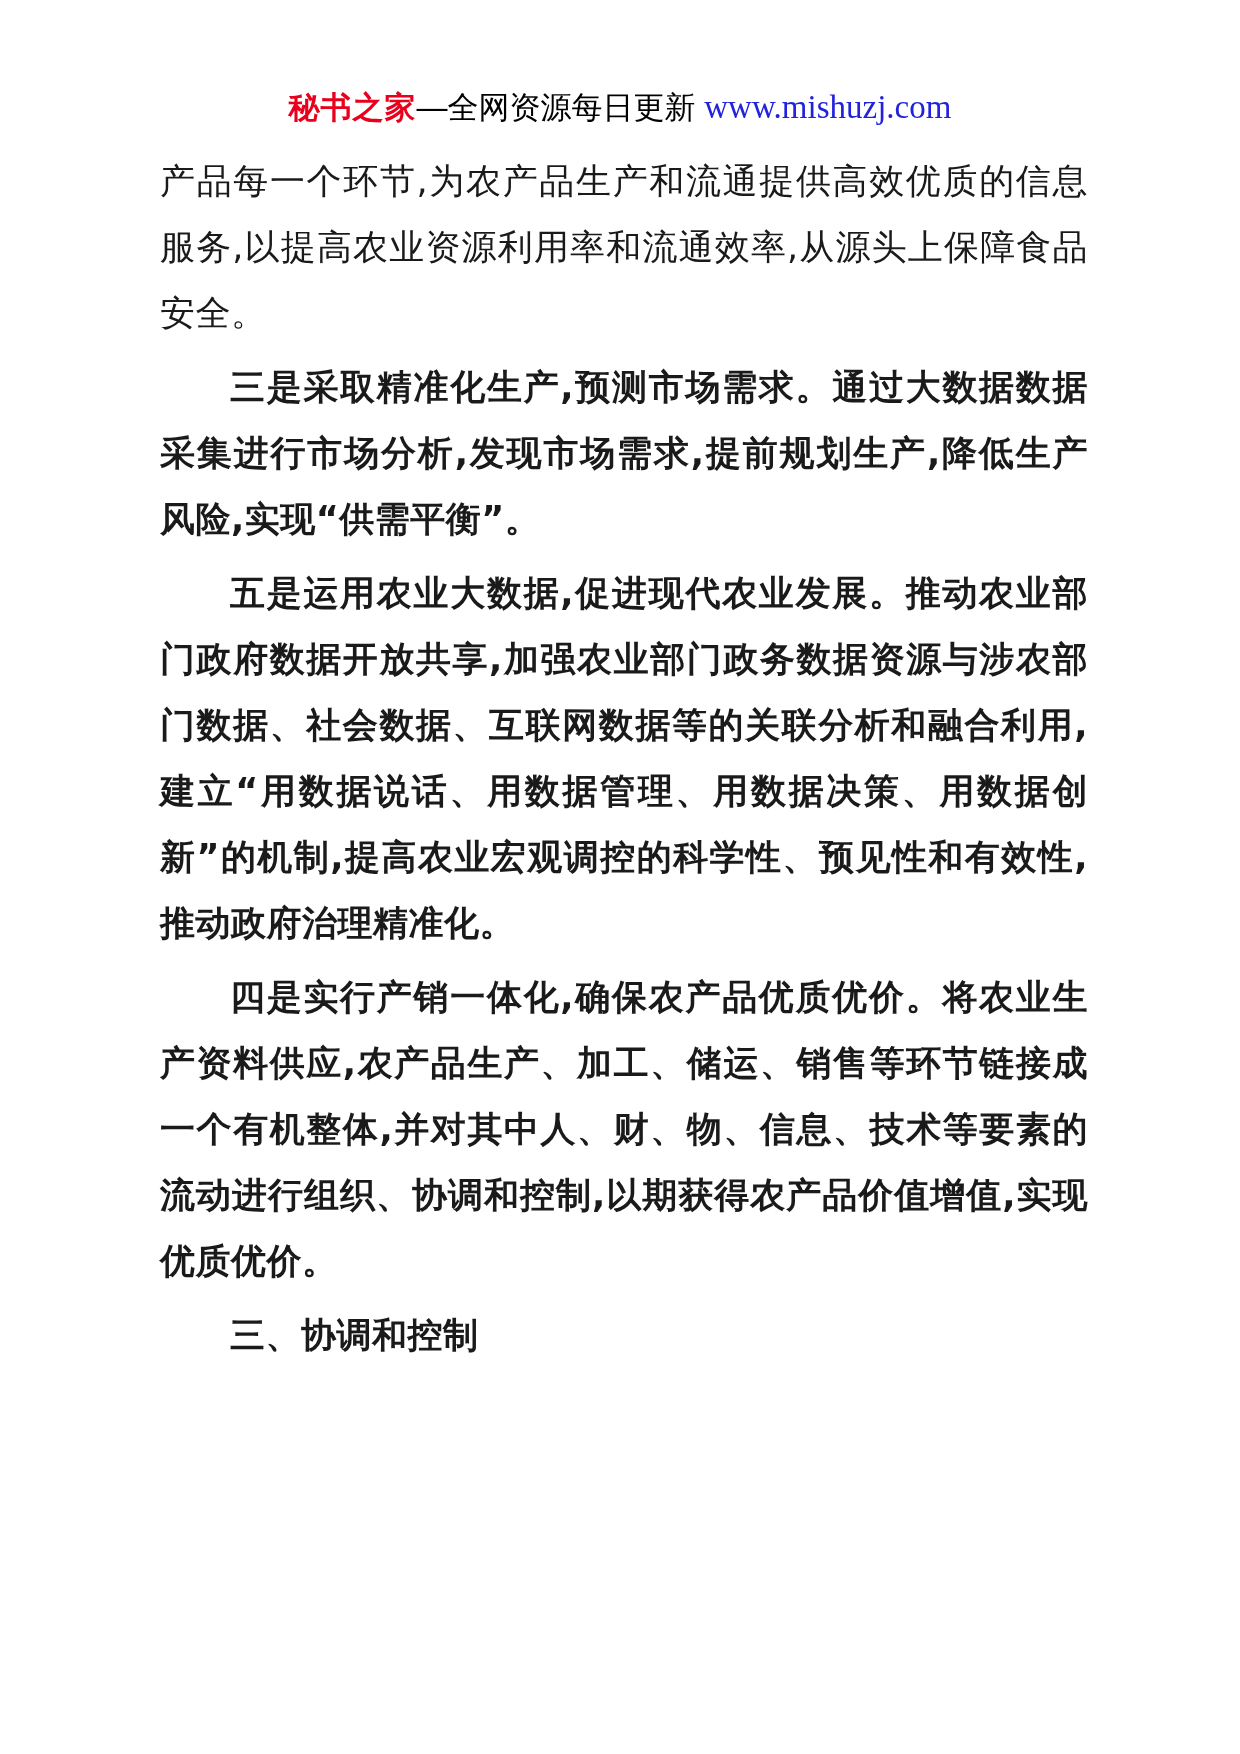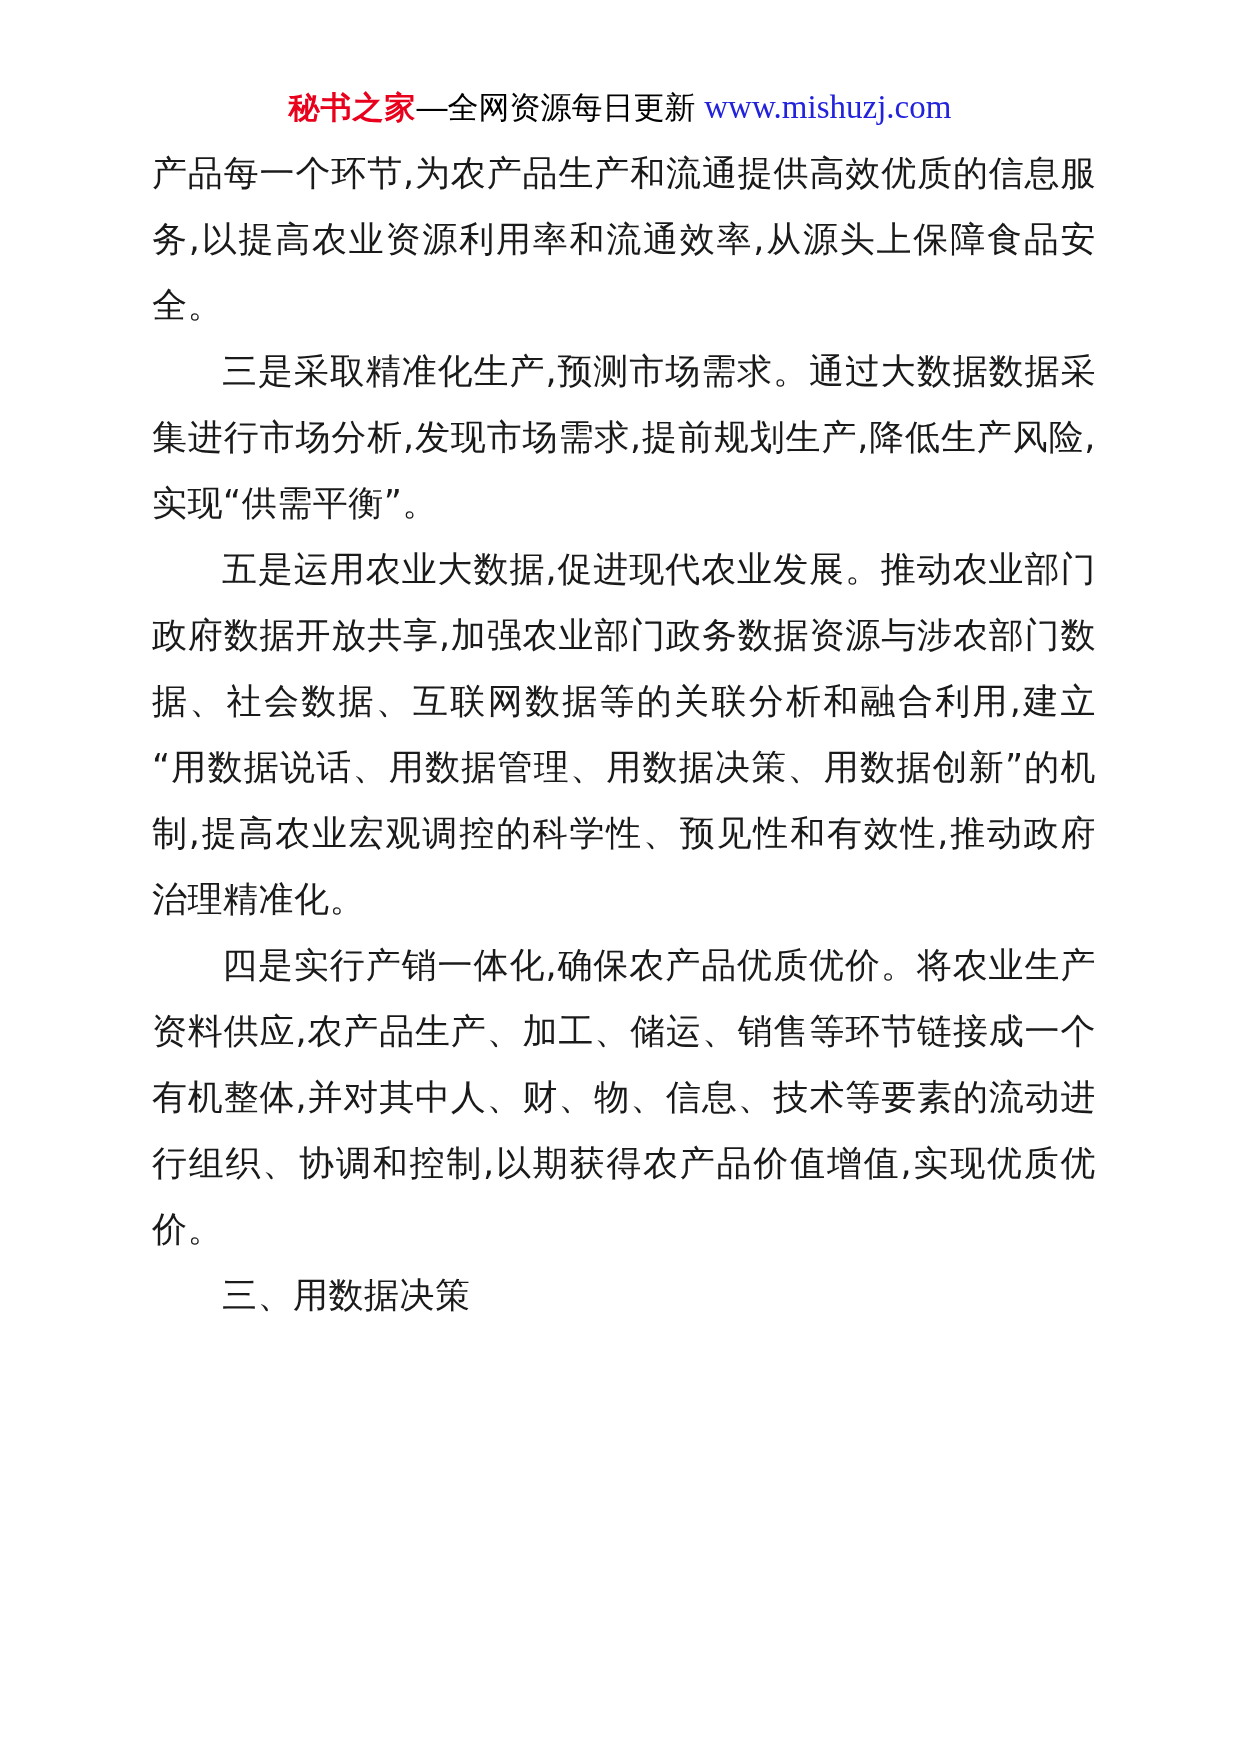--- a/index.html
+++ b/index.html
@@ -46,44 +46,45 @@
     font-family: "Liberation Serif", serif;
     font-size: 33px;
   }
   .doc-body {
     position: absolute;
     top: 140px;
     left: 152px;
     width: 944px;
   }
   p.para {
-    margin: 0;
+    margin: 8px;
     font-size: 35px;
     line-height: 66px;
     text-align: justify;
     text-justify: inter-ideograph;
     letter-spacing: 0.5px;
     font-family: "DejaVu Sans", "Liberation Sans", sans-serif;
     font-weight: 400;
     color: #1a1a1a;
   }
   p.indent {
     text-indent: 70px;
+    font-weight: bold;
   }
 </style>
 </head>
 <body>
 
 <div class="page">
 
   <div class="header-banner">
     <span class="brand">秘书之家</span><span class="tagline">—全网资源每日更新 </span><span class="site">www.mishuzj.com</span>
   </div>
 
   <div class="doc-body">
     <p class="para">产品每一个环节,为农产品生产和流通提供高效优质的信息服务,以提高农业资源利用率和流通效率,从源头上保障食品安全。</p>
     <p class="para indent">三是采取精准化生产,预测市场需求。通过大数据数据采集进行市场分析,发现市场需求,提前规划生产,降低生产风险,实现“供需平衡”。</p>
     <p class="para indent">五是运用农业大数据,促进现代农业发展。推动农业部门政府数据开放共享,加强农业部门政务数据资源与涉农部门数据、社会数据、互联网数据等的关联分析和融合利用,建立“用数据说话、用数据管理、用数据决策、用数据创新”的机制,提高农业宏观调控的科学性、预见性和有效性,推动政府治理精准化。</p>
     <p class="para indent">四是实行产销一体化,确保农产品优质优价。将农业生产资料供应,农产品生产、加工、储运、销售等环节链接成一个有机整体,并对其中人、财、物、信息、技术等要素的流动进行组织、协调和控制,以期获得农产品价值增值,实现优质优价。</p>
-    <p class="para indent">三、用数据决策</p>
+    <p class="para indent">三、协调和控制</p>
   </div>
 
 </div>
 
 </body></html>

